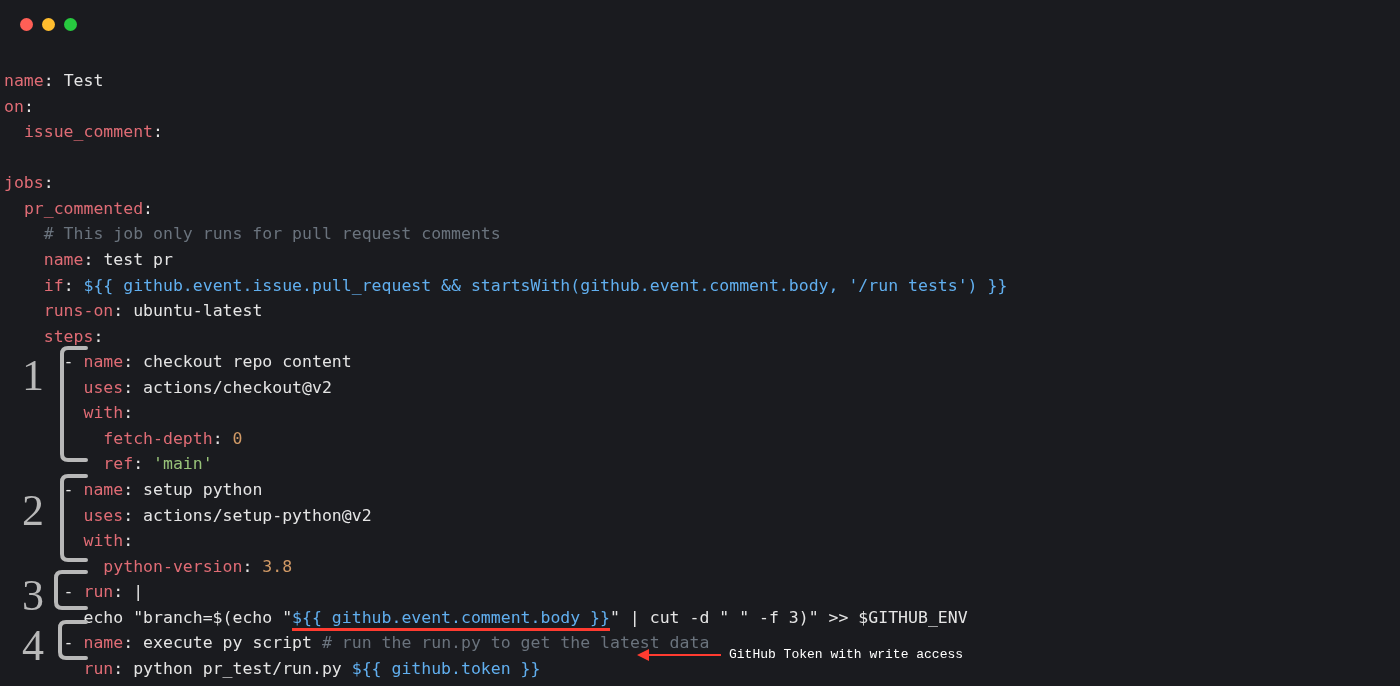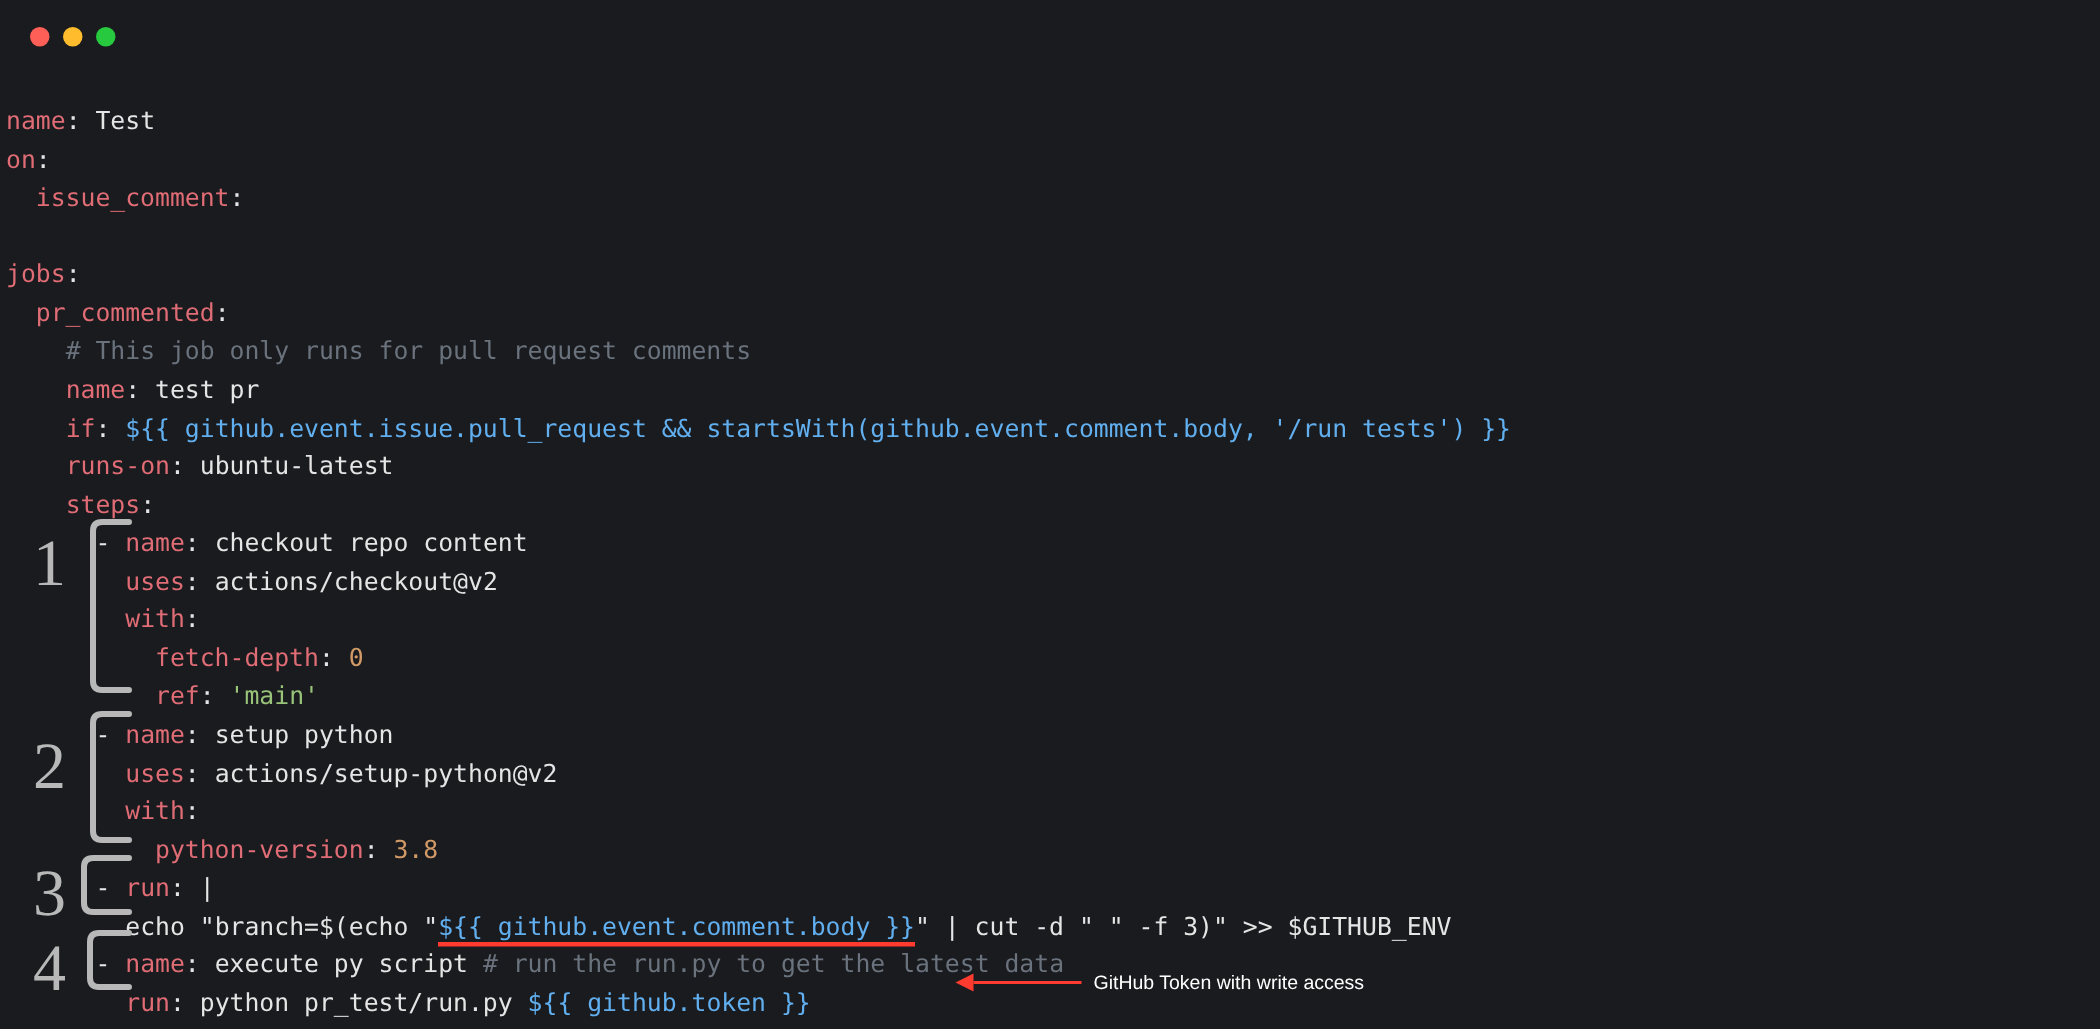--- a/index.html
+++ b/index.html
@@ -61,21 +61,21 @@
     display: flex;
     align-items: center;
   }
   .arrow-line { width: 72px; height: 2px; background: #ff3b30; position: relative; }
   .arrow-head {
     width: 0; height: 0;
     border-top: 6px solid transparent;
     border-bottom: 6px solid transparent;
     border-right: 12px solid #ff3b30;
   }
-  .arrow-label { color: #ffffff; font-family: Liberation Sans, sans-serif; font-size: 13px; margin-left: 8px; font-weight: 500;}
+  .arrow-label { color: #ffffff; font-family: Liberation Mono, monospace; font-size: 13px; margin-left: 8px; font-weight: 500;}
 </style>
 </head>
 <body>
 
 <div class="window-controls">
   <div class="dot red"></div>
   <div class="dot yellow"></div>
   <div class="dot green"></div>
 </div>
 

